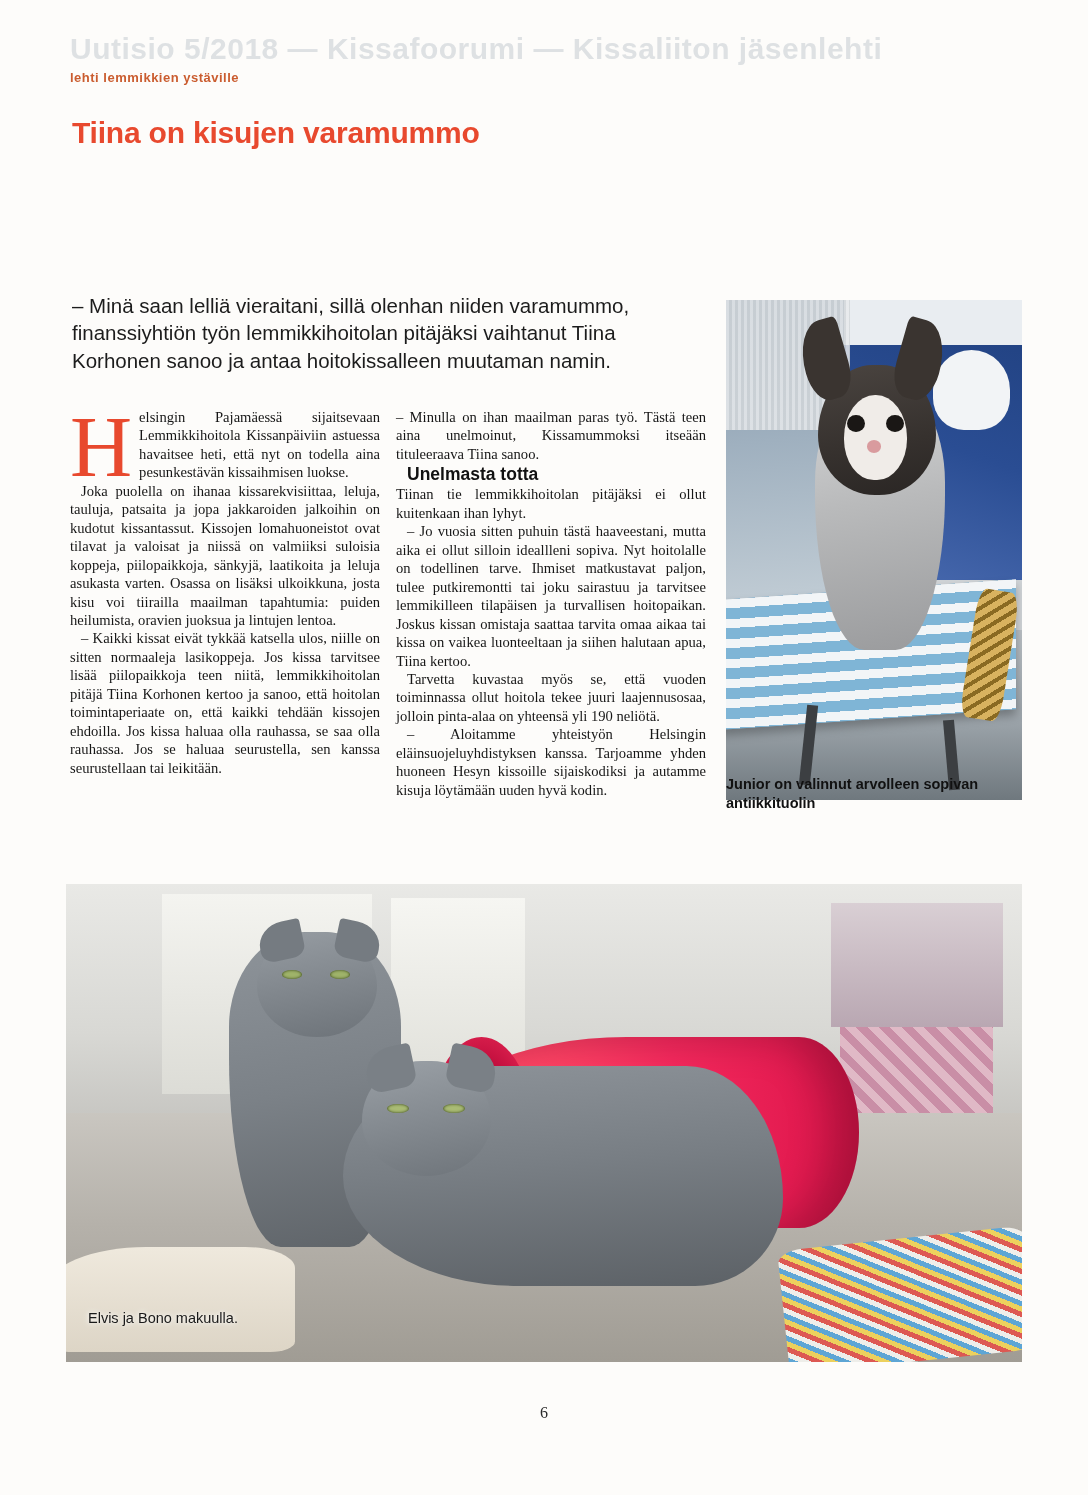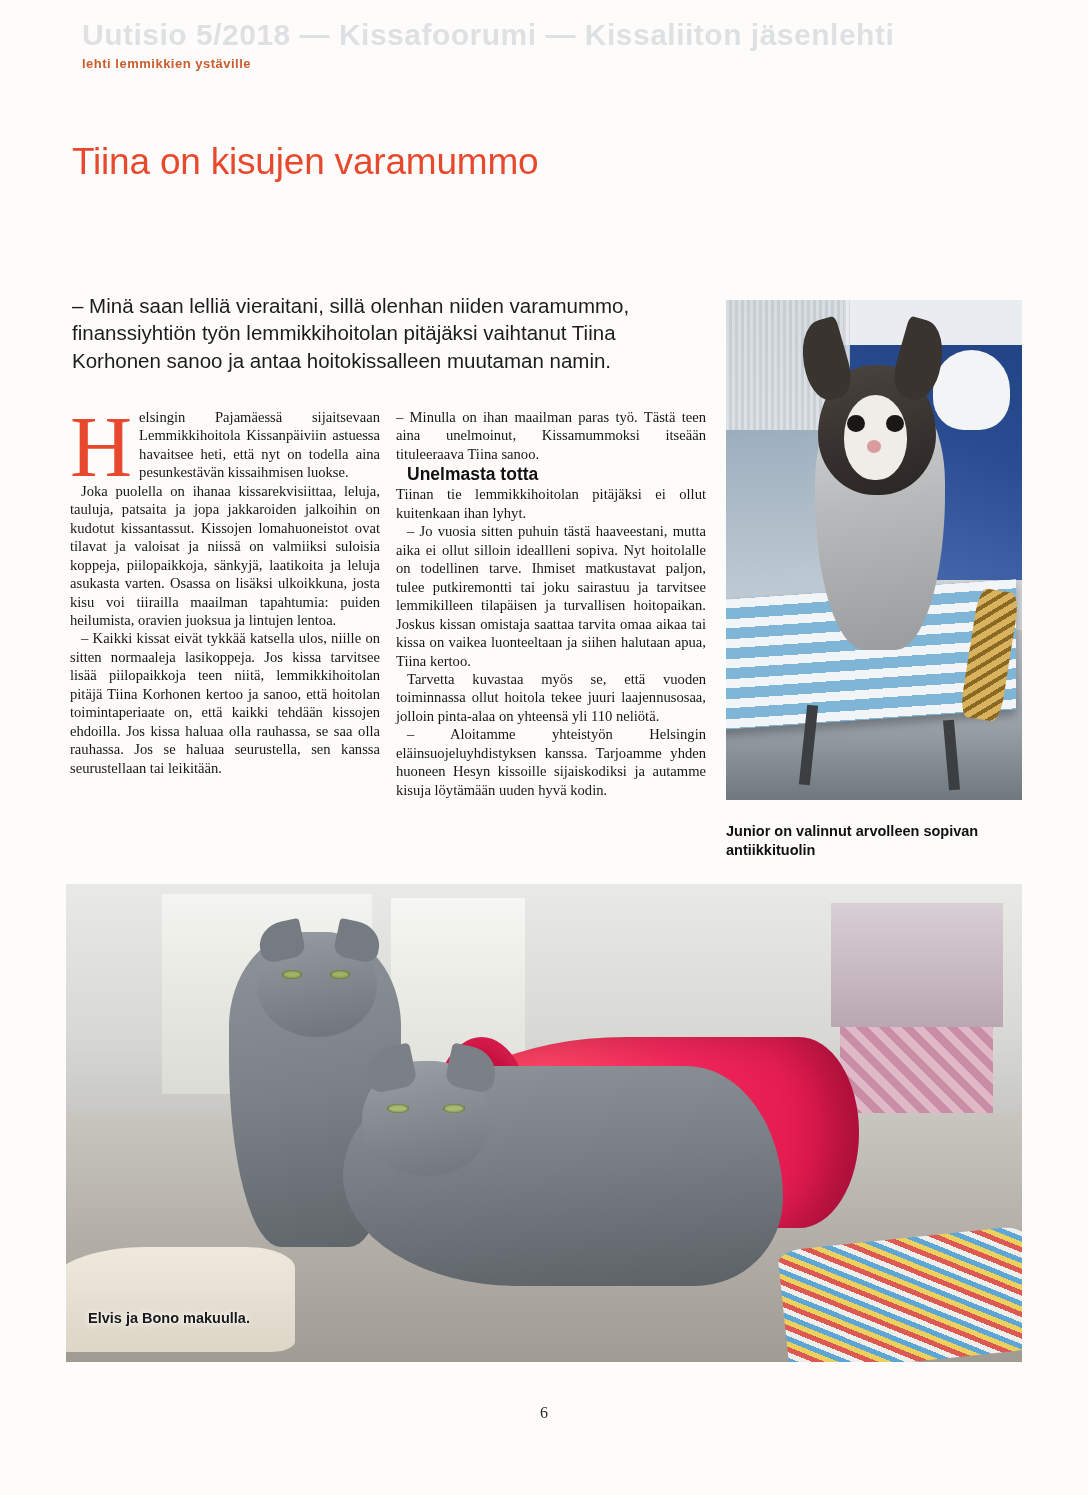--- a/index.html
+++ b/index.html
@@ -12,48 +12,47 @@
     width: 1088px;
     height: 1495px;
     background: #fdfcfa;
     overflow: hidden;
     font-family: "Liberation Serif", serif;
     color: #1a1a1a;
   }
   
   .bleed {
     position: absolute;
-    top: 18px;
+    top: 32px;
     left: 70px;
     right: 60px;
     height: 60px;
     font-family: "Liberation Sans", sans-serif;
     font-weight: bold;
     font-size: 30px;
     color: #d9dde0;
     letter-spacing: 0.5px;
     white-space: nowrap;
     overflow: hidden;
     opacity: .85;
-    margin-left: 12px;
   }
   .bleed .b2 {
     display: block;
     font-size: 13px;
     color: #c2410c;
     margin-top: 4px;
   }
 
   .kicker {
     position: absolute;
-    top: 141px;
+    top: 116px;
     left: 72px;
     font-family: "Liberation Sans", sans-serif;
-    font-weight: normal;
-    font-size: 37px;
+    font-weight: bold;
+    font-size: 30px;
     color: #e8492e;
     letter-spacing: -0.2px;
   }
   .headline {
     position: absolute;
     top: 160px;
     left: 66px;
     font-family: "Liberation Serif", serif;
     font-size: 86px;
     line-height: 1;
@@ -171,21 +170,21 @@
   .p1-eye2 { left:54%; }
   .p1-nose { position:absolute; left:47.5%; top:28%; width:5%; height:2.6%;
     background:#d99b9e; border-radius:50%; }
   .p1-leopard {
     position:absolute; right:4%; bottom:16%; width:14%; height:26%;
     background: repeating-linear-gradient(140deg,#d8b25f 0 6px,#8a6a22 6px 10px);
     transform: rotate(9deg); border-radius: 20%;
   }
   .cap1 {
     position: absolute;
-    top: 822px;
+    top: 775px;
     left: 726px;
     width: 300px;
     font-family: "Liberation Sans", sans-serif;
     font-weight: bold;
     font-size: 14.5px;
     line-height: 1.3;
     color: #111;
   }
 
   
@@ -264,21 +263,21 @@
     background: repeating-linear-gradient(28deg,#e0554f 0 5px,#f0d35a 5px 10px,#5aa6d8 10px 15px,#f2f2ee 15px 20px);
     transform: rotate(-6deg);
     border-radius: 10%;
     opacity: .95;
   }
   .cap2 {
     position: absolute;
     left: 88px;
     top: 1310px;
     font-family: "Liberation Sans", sans-serif;
-    font-weight: bold;
+    font-weight: normal;
     font-size: 14.5px;
     color: #1a1a1a;
     text-shadow: 0 0 4px rgba(255,255,255,.9), 0 0 8px rgba(255,255,255,.8);
   }
 
   .folio {
     position: absolute;
     top: 1404px;
     left: 0;
     width: 1088px;
@@ -305,21 +304,21 @@
     <p class="noindent"><span class="dropcap">H</span><span>elsingin Pajamäessä sijaitsevaan Lemmikkihoitola Kissanpäiviin astuessa havaitsee heti, että nyt on todella aina pesunkestävän kissaihmisen luokse.</span></p>
     <p>Joka puolella on ihanaa kissarekvisiittaa, leluja, tauluja, patsaita ja jopa jakkaroiden jalkoihin on kudotut kissantassut. Kissojen lomahuoneistot ovat tilavat ja valoisat ja niissä on valmiiksi suloisia koppeja, piilopaikkoja, sänkyjä, laatikoita ja leluja asukasta varten. Osassa on lisäksi ulkoikkuna, josta kisu voi tiirailla maailman tapahtumia: puiden heilumista, oravien juoksua ja lintujen lentoa.</p>
     <p>– Kaikki kissat eivät tykkää katsella ulos, niille on sitten normaaleja lasikoppeja. Jos kissa tarvitsee lisää piilopaikkoja teen niitä, lemmikkihoitolan pitäjä Tiina Korhonen kertoo ja sanoo, että hoitolan toimintaperiaate on, että kaikki tehdään kissojen ehdoilla. Jos kissa haluaa olla rauhassa, se saa olla rauhassa. Jos se haluaa seurustella, sen kanssa seurustellaan tai leikitään.</p>
   </div>
 
   <div class="col col-right">
     <p class="noindent">– Minulla on ihan maailman paras työ. Tästä teen aina unelmoinut, Kissamummoksi itseään tituleeraava Tiina sanoo.</p>
     <p class="subhead">Unelmasta totta</p>
     <p class="noindent">Tiinan tie lemmikkihoitolan pitäjäksi ei ollut kuitenkaan ihan lyhyt.</p>
     <p>– Jo vuosia sitten puhuin tästä haaveestani, mutta aika ei ollut silloin ideallleni sopiva. Nyt hoitolalle on todellinen tarve. Ihmiset matkustavat paljon, tulee putkiremontti tai joku sairastuu ja tarvitsee lemmikilleen tilapäisen ja turvallisen hoitopaikan. Joskus kissan omistaja saattaa tarvita omaa aikaa tai kissa on vaikea luonteeltaan ja siihen halutaan apua, Tiina kertoo.</p>
-    <p>Tarvetta kuvastaa myös se, että vuoden toiminnassa ollut hoitola tekee juuri laajennusosaa, jolloin pinta-alaa on yhteensä yli 110 neliötä.</p>
+    <p>Tarvetta kuvastaa myös se, että vuoden toiminnassa ollut hoitola tekee juuri laajennusosaa, jolloin pinta-alaa on yhteensä yli 190 neliötä.</p>
     <p>– Aloitamme yhteistyön Helsingin eläinsuojeluyhdistyksen kanssa. Tarjoamme yhden huoneen Hesyn kissoille sijaiskodiksi ja autamme kisuja löytämään uuden hyvä kodin.</p>
   </div>
 
   <div class="photo1">
     <div class="p1-wallL"></div>
     <div class="p1-wallR"></div>
     <div class="p1-shelf"></div>
     <div class="p1-white"></div>
     <div class="p1-paper"></div>
     <div class="p1-floor"></div>

